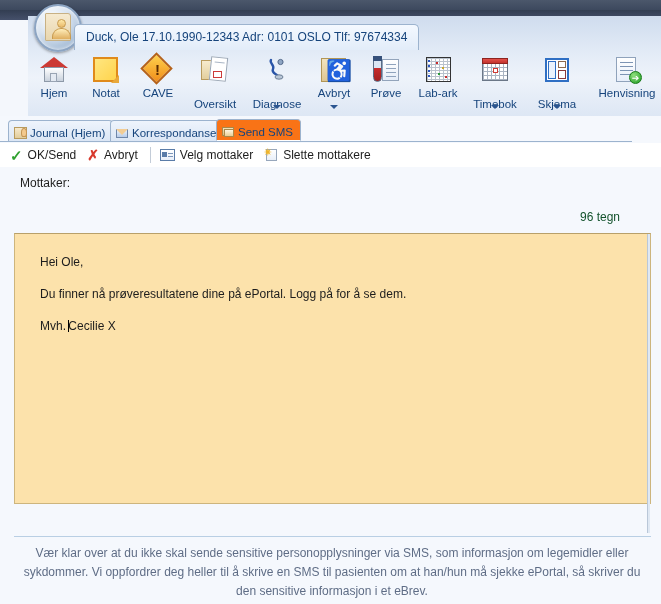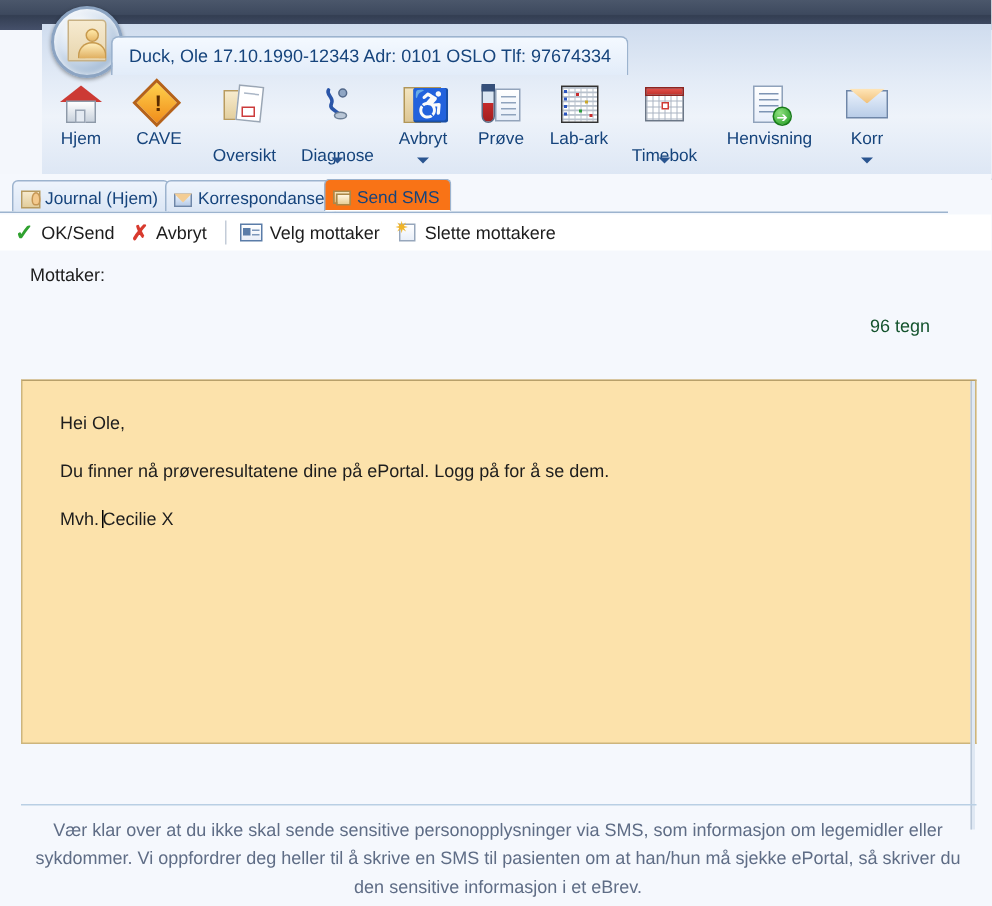--- a/index.html
+++ b/index.html
@@ -536,26 +536,25 @@
     left: 580px; top: 94px;
     font-size: 12px;
     color: #14532d;
     white-space: nowrap;
   }
 
   
   .msg-wrap {
     position: absolute;
     left: 14px; top: 117px;
-    width: 637px; height: 243px;
+    width: 637px; height: 271px;
     background: #fce2ab;
     border: 1px solid #cdb57d;
     border-top-color: #b8a06a;
     cursor: text;
-    margin-top: 20px;
   }
   .msg-scroll {
     position: absolute;
     right: 0; top: 0;
     width: 3px; height: 299px;
     background: #dfe8f3;
     border-left: 1px solid #b9c7d8;
   }
   .msg-text {
     position: absolute;
@@ -615,20 +614,27 @@
 
     <div class="tb-item">
       <span class="ico i-house">
         <span class="roof"></span>
           <span class="wall"></span>
           <span class="door"></span>
       </span>
       <span class="lbl">Hjem</span>
     </div>
 
+    <div class="tb-item">
+      <span class="ico i-note">
+        <span class="pad"></span>
+          <span class="fold"></span>
+      </span>
+      <span class="lbl">Notat</span>
+    </div>
 
     <div class="tb-item">
       <span class="ico i-cave">
         <span class="dia"></span>
           <span class="bang">!</span>
       </span>
       <span class="lbl">CAVE</span>
     </div>
 
     <div class="tb-item wide">
@@ -695,20 +701,30 @@
     <div class="tb-item wide">
       <span class="ico i-time">
         <span class="cal"></span>
           <span class="calhead"></span>
           <span class="calsel"></span>
       </span>
       <span class="lbl">Timebok</span>
       <span class="caret"></span>
     </div>
 
+    <div class="tb-item wide">
+      <span class="ico i-skj">
+        <span class="o"></span>
+          <span class="c1"></span>
+          <span class="c2"></span>
+          <span class="c3"></span>
+      </span>
+      <span class="lbl">Skjema</span>
+      <span class="caret"></span>
+    </div>
 
     <div class="tb-item" style="width:78px">
       <span class="ico i-henv">
         <span class="doc2">
             <i style="top:4px"></i>
             <i style="top:8px"></i>
             <i style="top:12px"></i>
             <i style="top:16px"></i>
           </span>
         <span class="arrow">➔</span>

